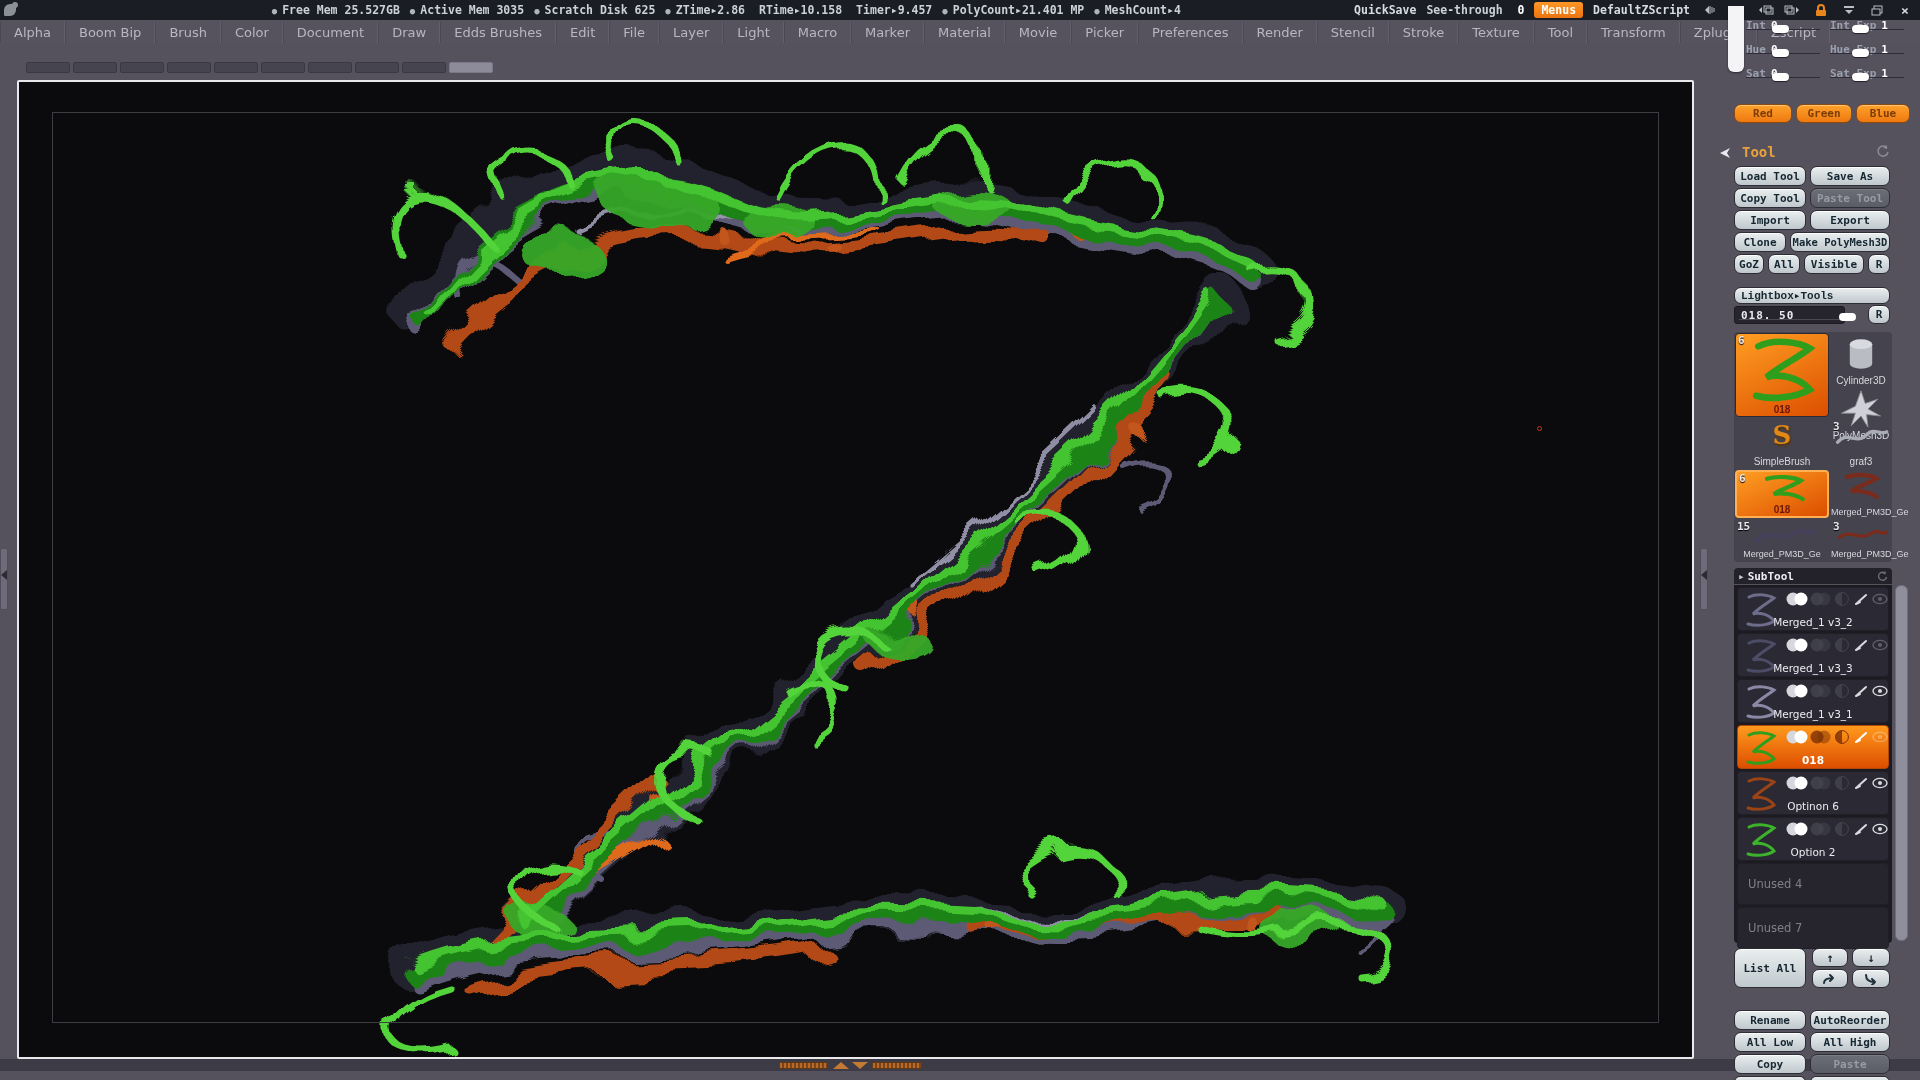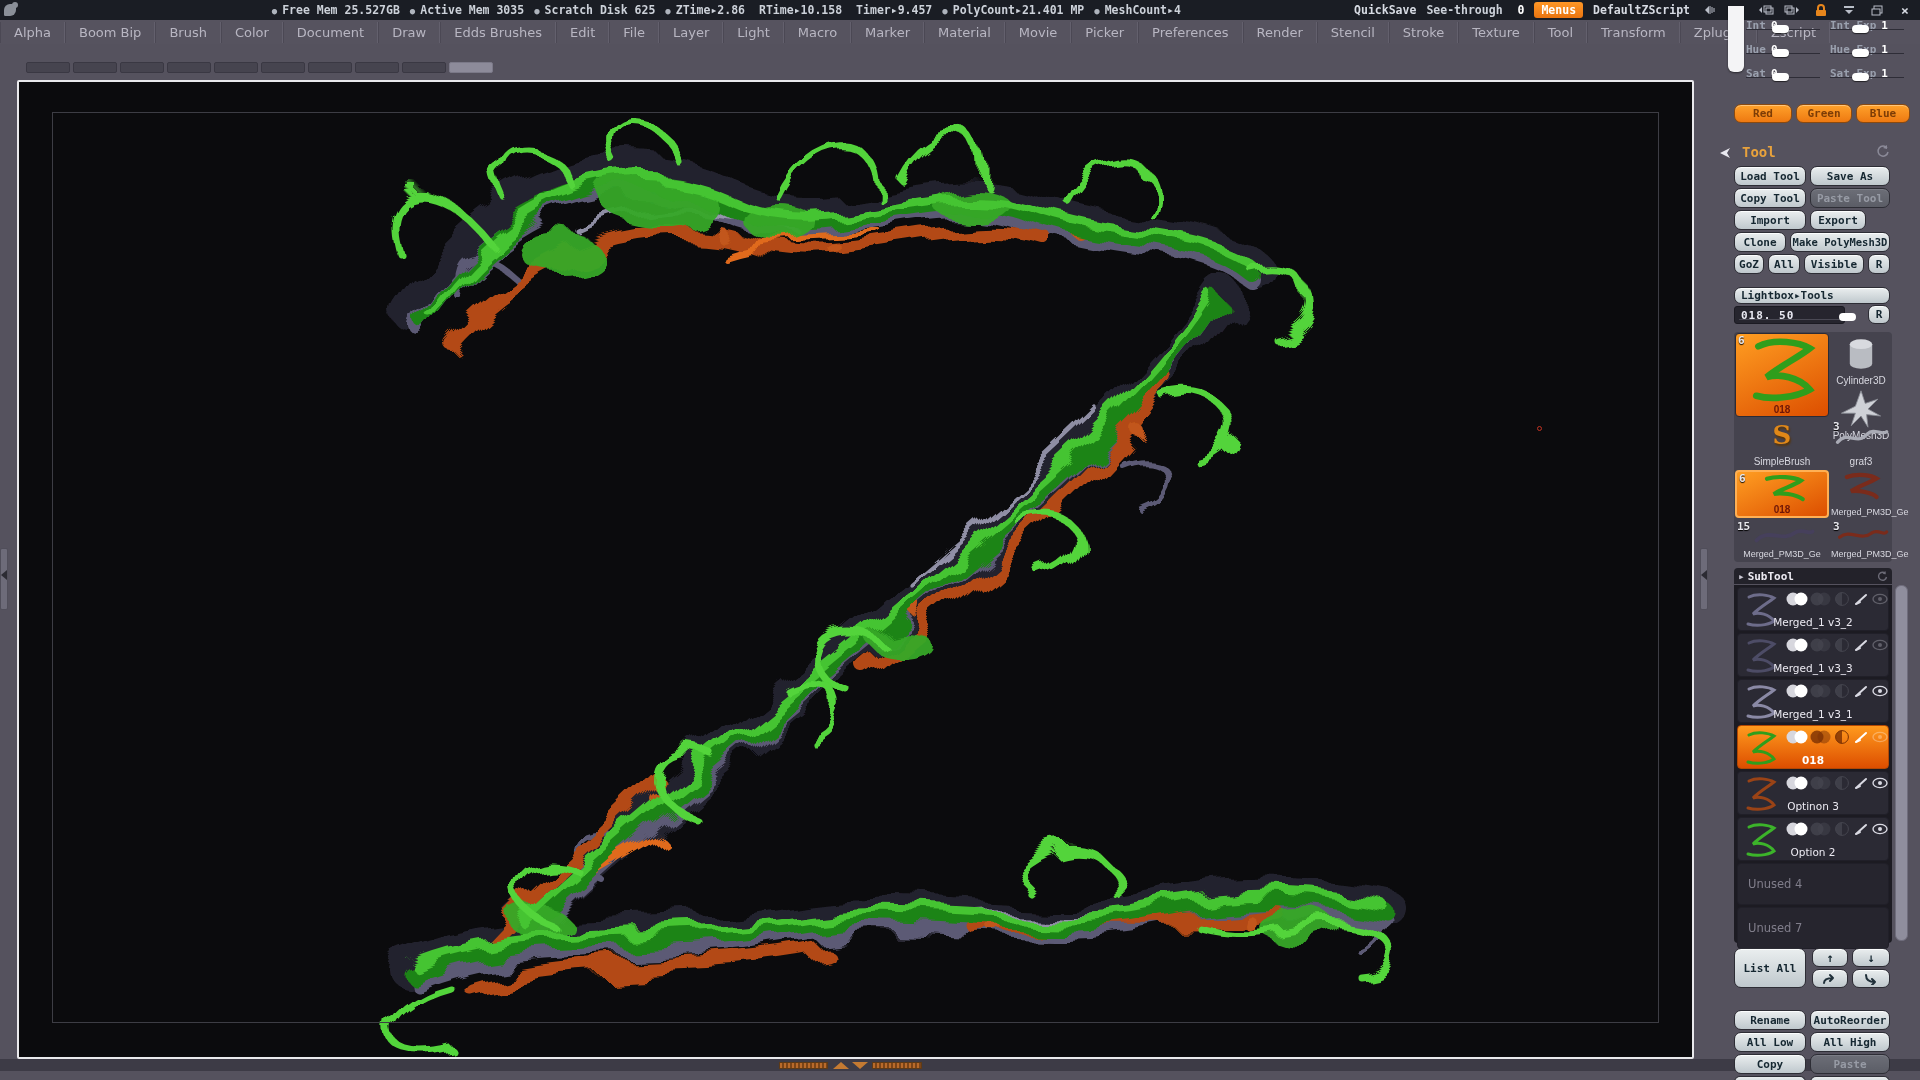--- a/index.html
+++ b/index.html
@@ -56,21 +56,21 @@
   .slider-cell .val{font-size:11px;font-weight:bold;color:#fff;margin-left:5px;}
   .slider-cell .track{position:absolute;left:0;top:15px;width:100%;height:1px;background:#2e2d37;}
   .slider-cell .pill{position:absolute;top:11px;width:17px;height:8px;background:#fff;border-radius:4px;box-shadow:0 1px 1px rgba(0,0,0,.6);}
 
   .btn{position:absolute;display:flex;align-items:center;justify-content:center;
     background:linear-gradient(#eaeeef,#bfc8cd);color:#152731;font-weight:bold;font-size:11px;
     border:1px solid #2d2d35;border-radius:7px;box-shadow:inset 0 1px 0 #fbfdfd;cursor:pointer;
     font-family:"DejaVu Sans Mono",monospace;white-space:nowrap;}
   .btn.orange{background:linear-gradient(#ffa22b,#ee7911);color:#7c3c06;border-color:#8a4a10;box-shadow:inset 0 1px 0 #ffc579;}
   .btn.disabled{background:linear-gradient(#6c6e77,#5b5d66);color:#979ba5;box-shadow:inset 0 1px 0 #7b7d86;}
-  .btn.leftal{justify-content:flex-start;padding-left:6px;}
+  .btn.leftal{justify-content:flex-start;padding-left:6px;font-family:Liberation Mono, monospace;}
 
   #tool-header-label,#subtool-header-label{font-weight:bold;}
   .reset-ico{position:absolute;color:#8b8a98;}
 
   #cur-slider{position:absolute;background:#26252e;border:1px solid #1b1a22;border-radius:3px;color:#e9e9f2;
     font-size:11px;font-weight:bold;display:flex;align-items:center;padding-left:6px;letter-spacing:1px;}
   #cur-slider .track{position:absolute;left:4px;right:4px;bottom:3px;height:1px;background:#4a4954;}
   #cur-slider .pill{position:absolute;top:6px;width:17px;height:8px;background:#fff;border-radius:4px;}
 
   #inventory{position:absolute;left:0;top:332px;width:158px;height:230px;background:#45434e;border-radius:4px;}
@@ -348,21 +348,21 @@
   <svg class="reset-ico" style="left:142px;top:144px" width="14" height="14">
       <path d="M11 4 A5 5 0 1 0 12 8" fill="none" stroke="#8b8a98" stroke-width="1.5"></path>
       <path d="M11 1 L11 5 L7 4 Z" fill="#8b8a98"></path>
     </svg>
 
   <div class="btn" style="left:0;top:166px;width:72px;height:20px">Load Tool</div>
   <div class="btn" style="left:76px;top:166px;width:80px;height:20px">Save As</div>
   <div class="btn" style="left:0;top:188px;width:72px;height:20px">Copy Tool</div>
   <div class="btn disabled" style="left:76px;top:188px;width:80px;height:20px">Paste Tool</div>
   <div class="btn" style="left:0;top:210px;width:72px;height:20px">Import</div>
-  <div class="btn" style="left:76px;top:210px;width:56px;height:20px">Export</div>
+  <div class="btn" style="left:76px;top:210px;width:80px;height:20px">Export</div>
   <div class="btn" style="left:0;top:232px;width:52px;height:20px">Clone</div>
   <div class="btn" style="left:56px;top:232px;width:100px;height:20px;font-size:10.5px">Make PolyMesh3D</div>
   <div class="btn" style="left:0;top:254px;width:30px;height:20px">GoZ</div>
   <div class="btn" style="left:34px;top:254px;width:32px;height:20px">All</div>
   <div class="btn" style="left:70px;top:254px;width:60px;height:20px">Visible</div>
   <div class="btn" style="left:134px;top:254px;width:22px;height:20px">R</div>
   <div class="btn leftal" style="left:0;top:287px;width:156px;height:17px">Lightbox▸Tools</div>
 
   <div id="cur-slider" style="left:0;top:306px;width:111px;height:18px">
     <span>018. 50</span>
@@ -537,21 +537,21 @@
           <path d="M56 .5 A6.5 6.5 0 0 0 56 13.5 Z" fill="#45454f" opacity=".8"></path>
           <circle cx="56" cy="7" r="6.4" fill="none" stroke="#45454f"></circle>
           <g>
             <path d="M70 12 L80 3 M70 12 L74 10" stroke="#d9d9e2" stroke-width="2" stroke-linecap="round"></path>
           </g>
           <g opacity="1">
             <ellipse cx="94" cy="7" rx="7" ry="4.6" fill="none" stroke="#d9d9e2" stroke-width="1.4"></ellipse>
             <circle cx="94" cy="7" r="2" fill="#d9d9e2"></circle>
           </g>
         </svg>
-        <span class="st-name">Optinon 3</span>
+        <span class="st-name">Optinon 6</span>
       </div>
       <div class="st-row">
         <svg class="st-thumb" width="42" height="40" viewBox="0 0 40 40">
           <path d="M8 7 C16 3 28 5 33 8 C28 12 18 18 12 24 C18 22 28 24 33 31 C26 36 14 36 7 34" fill="none" stroke="#3cb32a" stroke-width="3" stroke-linecap="round"></path>
         </svg>
         <svg class="st-icons" width="102" height="15">
           <circle cx="7" cy="7" r="6.5" fill="#d7d7de"></circle>
           <circle cx="15" cy="7" r="6.5" fill="#ffffff"></circle>
           <circle cx="31" cy="7" r="6.5" fill="#45454f" opacity=".8"></circle>
           <circle cx="38" cy="7" r="6.5" fill="#45454f" opacity=".5"></circle>

